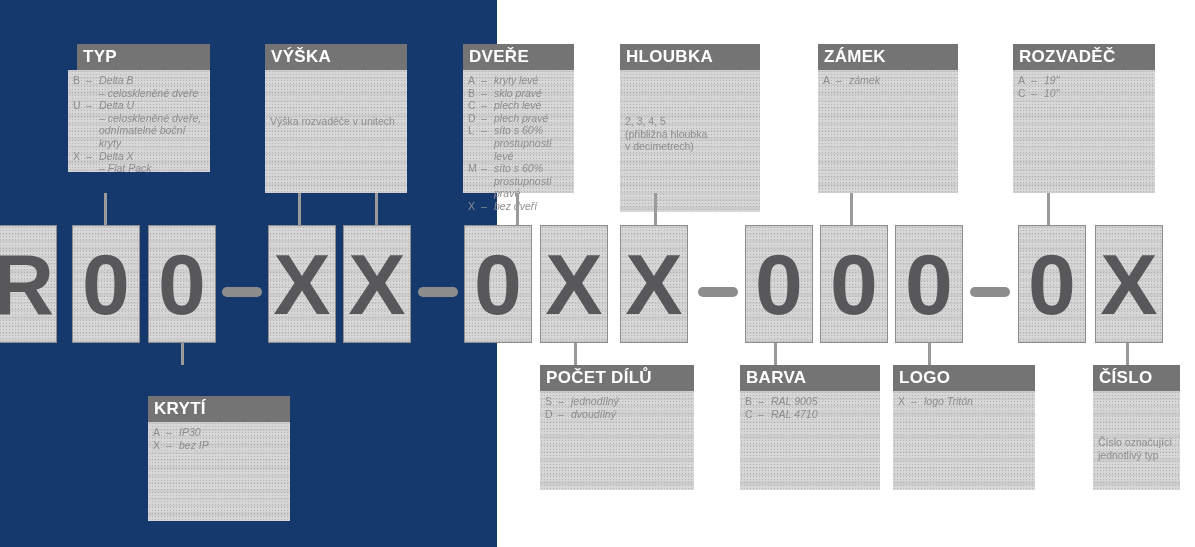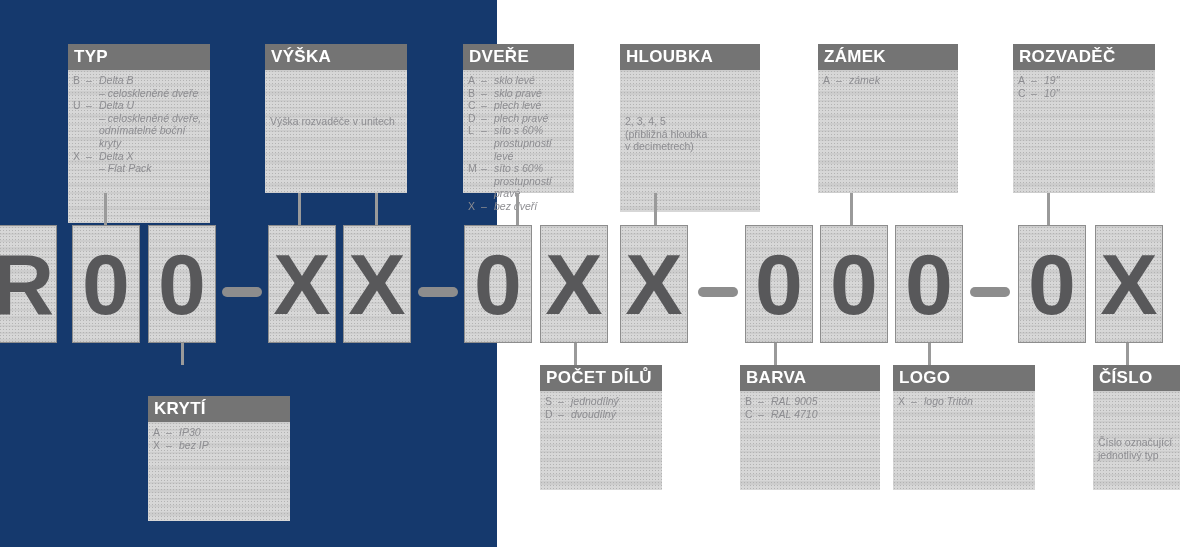--- a/index.html
+++ b/index.html
@@ -60,21 +60,21 @@
   .conn.top { top: 193px; height: 32px; }
   .conn.bot { top: 343px; height: 22px; }
 </style>
 </head>
 <body>
 
 <div id="stage">
 
   <div class="blue-panel"></div>
 
-  <div class="callout" style="left:68px; top:44px; width:142px; height:179px;">
+  <div class="callout" style="left:68px; top:44px; width:142px; height:128px;padding-left:9px;">
     <div class="hdr">TYP</div>
     <div class="bodybox texture">
       <div class="item">
         <span class="code">B</span>
           <span class="sep">–</span>
           <span class="desc">Delta B
 – celoskleněné dveře</span>
       </div>
       <div class="item">
         <span class="code">U</span>
@@ -99,21 +99,21 @@
       <div class="note">Výška rozvaděče v unitech</div>
     </div>
   </div>
 
   <div class="callout" style="left:463px; top:44px; width:111px; height:149px;">
     <div class="hdr">DVEŘE</div>
     <div class="bodybox texture">
       <div class="item">
         <span class="code">A</span>
           <span class="sep">–</span>
-          <span class="desc">sklo levé</span>
+          <span class="desc">kryty levé</span>
       </div>
       <div class="item">
         <span class="code">B</span>
           <span class="sep">–</span>
           <span class="desc">sklo pravé</span>
       </div>
       <div class="item">
         <span class="code">C</span>
           <span class="sep">–</span>
           <span class="desc">plech levé</span>
@@ -188,21 +188,21 @@
           <span class="desc">IP30</span>
       </div>
       <div class="item">
         <span class="code">X</span>
           <span class="sep">–</span>
           <span class="desc">bez IP</span>
       </div>
     </div>
   </div>
 
-  <div class="callout" style="left:540px; top:365px; width:122px; height:125px;">
+  <div class="callout" style="left:540px; top:365px; width:154px; height:125px;">
     <div class="hdr">POČET DÍLŮ</div>
     <div class="bodybox texture">
       <div class="item">
         <span class="code">S</span>
           <span class="sep">–</span>
           <span class="desc">jednodílný</span>
       </div>
       <div class="item">
         <span class="code">D</span>
           <span class="sep">–</span>

